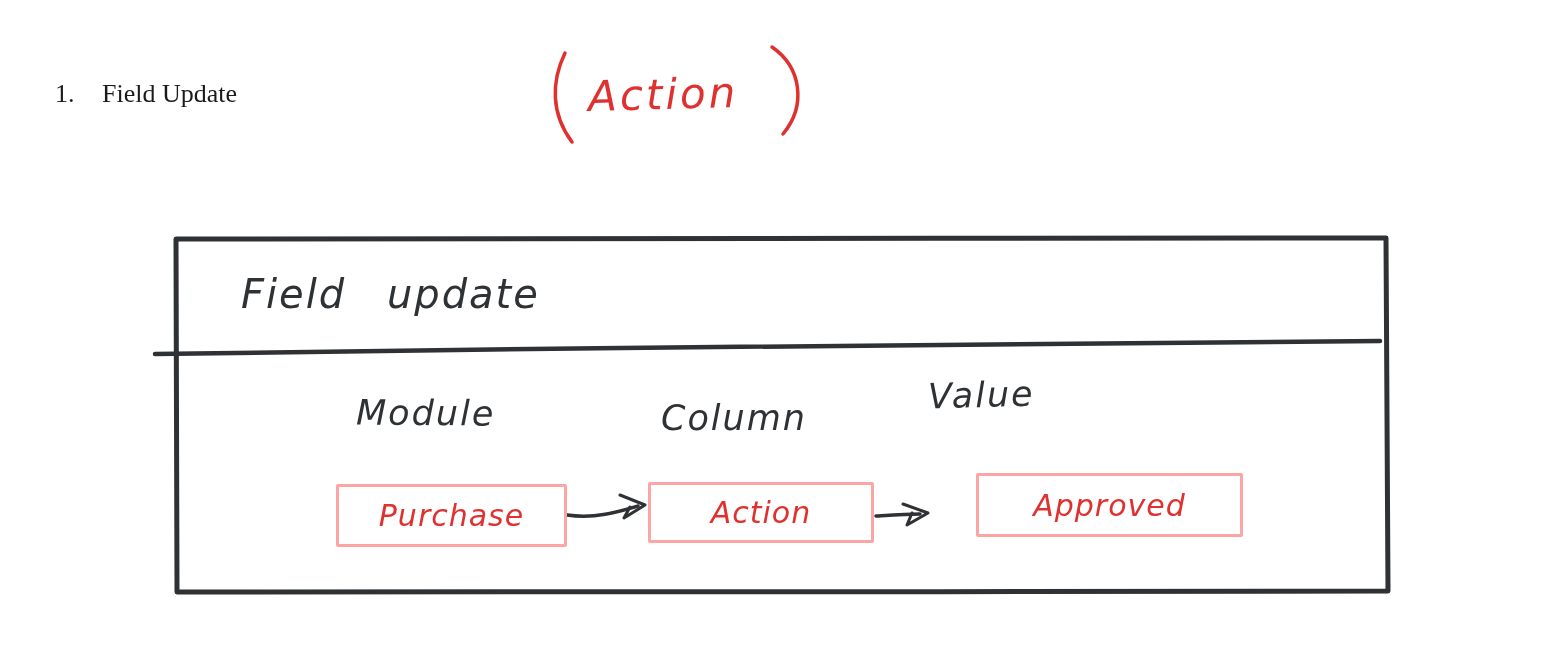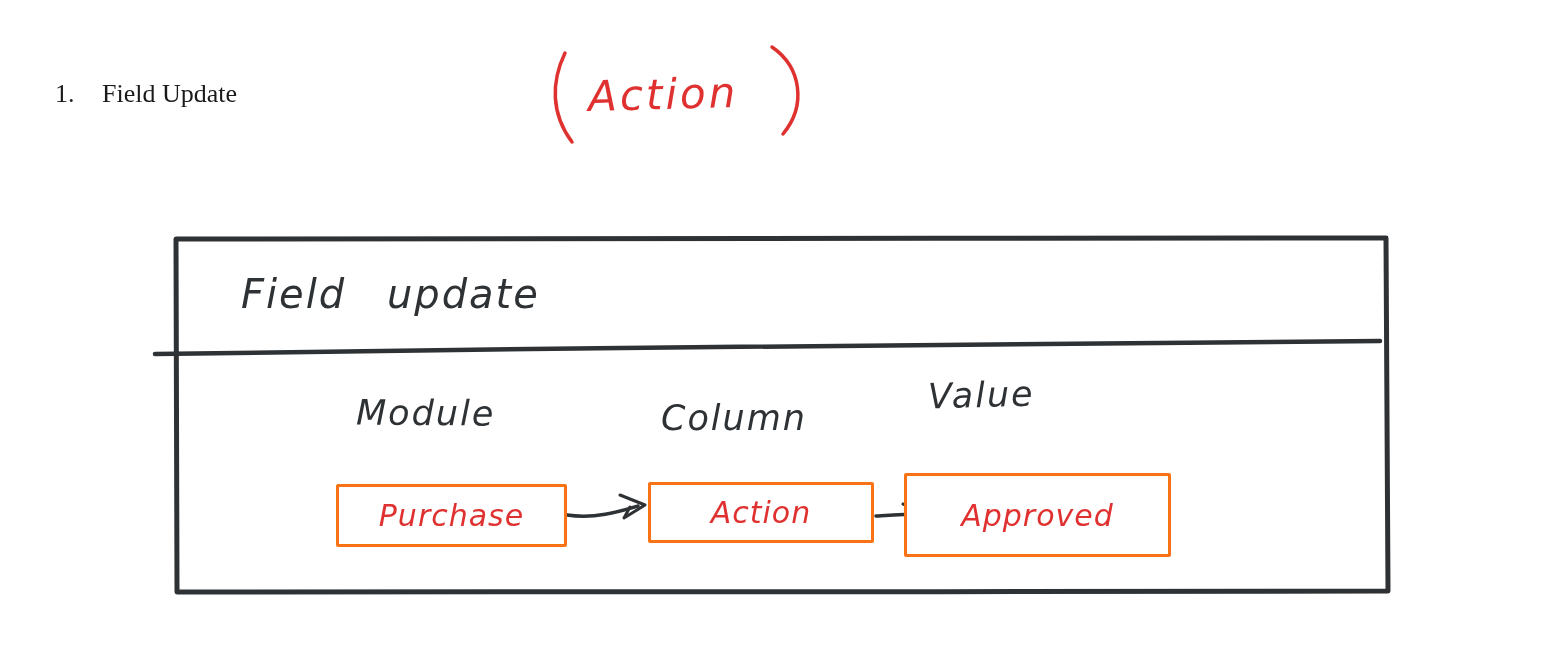--- a/index.html
+++ b/index.html
@@ -65,34 +65,34 @@
     font-style: italic;
     letter-spacing: 2px;
   }
   .col-label.module { left: 356px; top: 393px; transform: rotate(0.5deg); }
   .col-label.column { left: 661px; top: 398px; }
   .col-label.value  { left: 928px; top: 375px; transform: rotate(-1.5deg); }
   
   .value-box {
     position: absolute;
     box-sizing: border-box;
-    border: 3px solid #f97316;
+    border: 3px solid #fca5a5;
     border-radius: 2px;
     background: #ffffff;
     display: flex;
     align-items: center;
     justify-content: center;
     color: #e03131;
     font-size: 30px;
     font-style: italic;
     letter-spacing: 1px;
   }
   .value-box.purchase { left: 336px; top: 484px; width: 231px; height: 63px; }
   .value-box.status   { left: 648px; top: 482px; width: 226px; height: 61px; }
-  .value-box.approved { left: 904px; top: 473px; width: 267px; height: 84px; }
+  .value-box.approved { left: 976px; top: 473px; width: 267px; height: 64px; }
 </style>
 </head>
 <body>
 
 <div class="canvas">
 
   <div class="heading">
     <span class="num">1.</span>
     <span>Field Update</span>
   </div>

